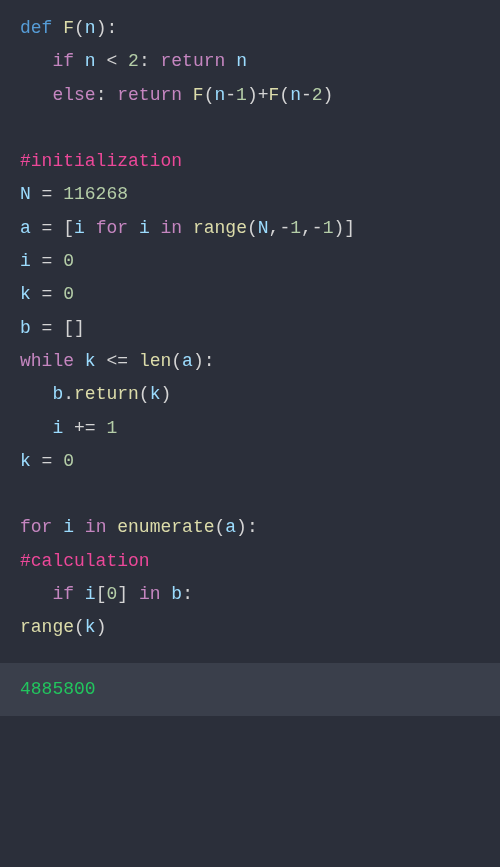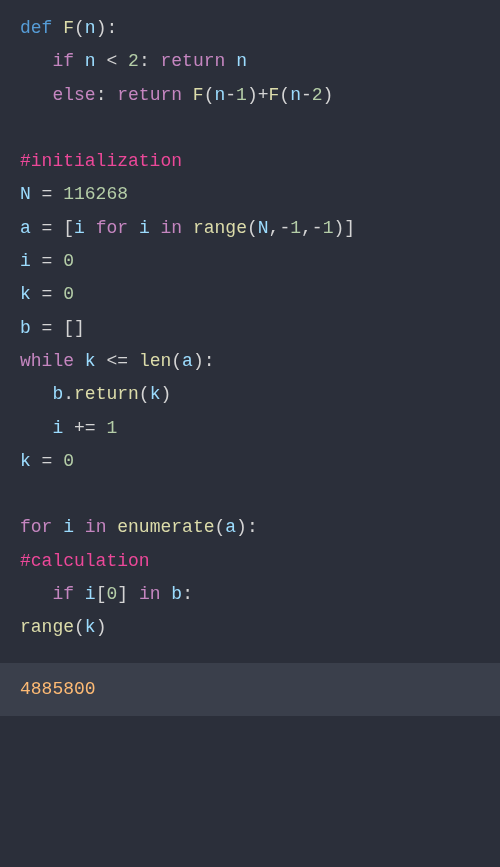--- a/index.html
+++ b/index.html
@@ -13,21 +13,21 @@
   height: 867px;
   overflow: hidden;
 }
 .code-area {
   padding: 12px 20px;
   background: #2b2f3a;
 }
 .output-area {
   background: #3a3f4b;
   padding: 10px 20px;
-  color: #fdba74;
+  color: #22c55e;
   margin-top: 6px;
 }
 .line { white-space: pre; }
 .kw { color: #569cd6; }
 .fn { color: #dcdcaa; }
 .param { color: #9cdcfe; }
 .var { color: #9cdcfe; }
 .num { color: #b5cea8; }
 .op { color: #d4d4d4; }
 .paren { color: #d4d4d4; }

